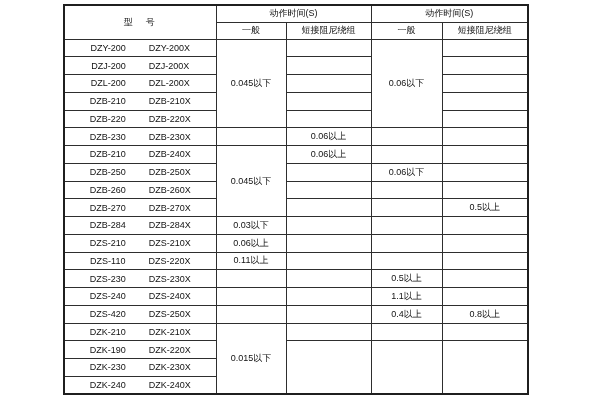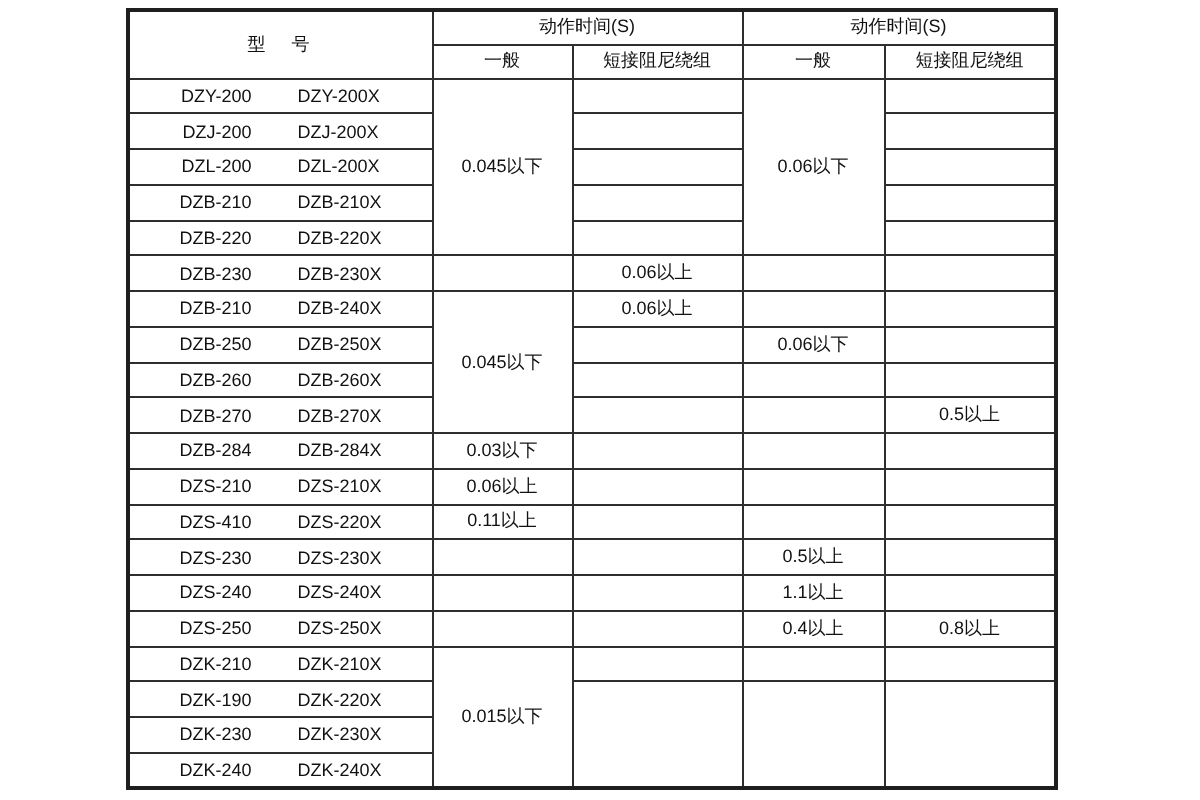--- a/index.html
+++ b/index.html
@@ -201,21 +201,21 @@
             </div>
           </td>
           <td>0.06以上</td>
           <td></td>
           <td></td>
           <td></td>
         </tr>
         <tr>
           <td class="model-cell">
             <div class="pair">
-              <span>DZS-410</span>
+              <span>DZS-110</span>
               <span>DZS-220X</span>
             </div>
           </td>
           <td>0.11以上</td>
           <td></td>
           <td></td>
           <td></td>
         </tr>
         <tr>
           <td class="model-cell">
@@ -237,21 +237,21 @@
             </div>
           </td>
           <td></td>
           <td></td>
           <td>1.1以上</td>
           <td></td>
         </tr>
         <tr>
           <td class="model-cell">
             <div class="pair">
-              <span>DZS-250</span>
+              <span>DZS-420</span>
               <span>DZS-250X</span>
             </div>
           </td>
           <td></td>
           <td></td>
           <td>0.4以上</td>
           <td>0.8以上</td>
         </tr>
         <tr>
           <td class="model-cell">

